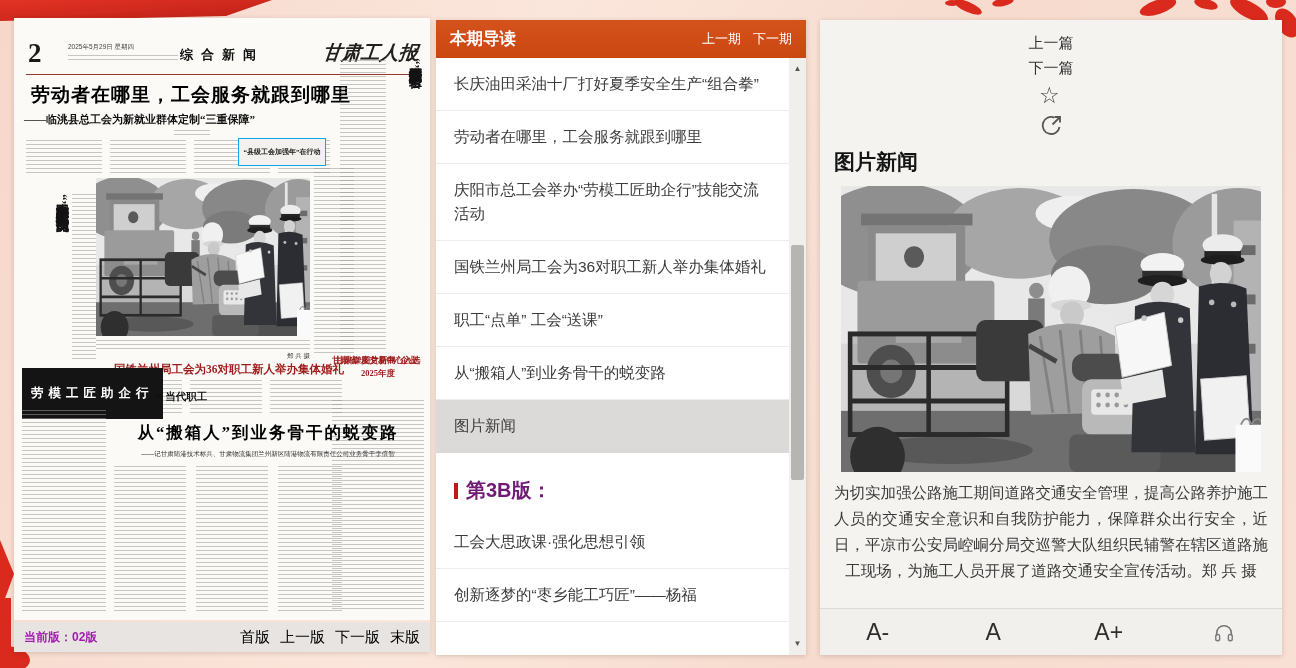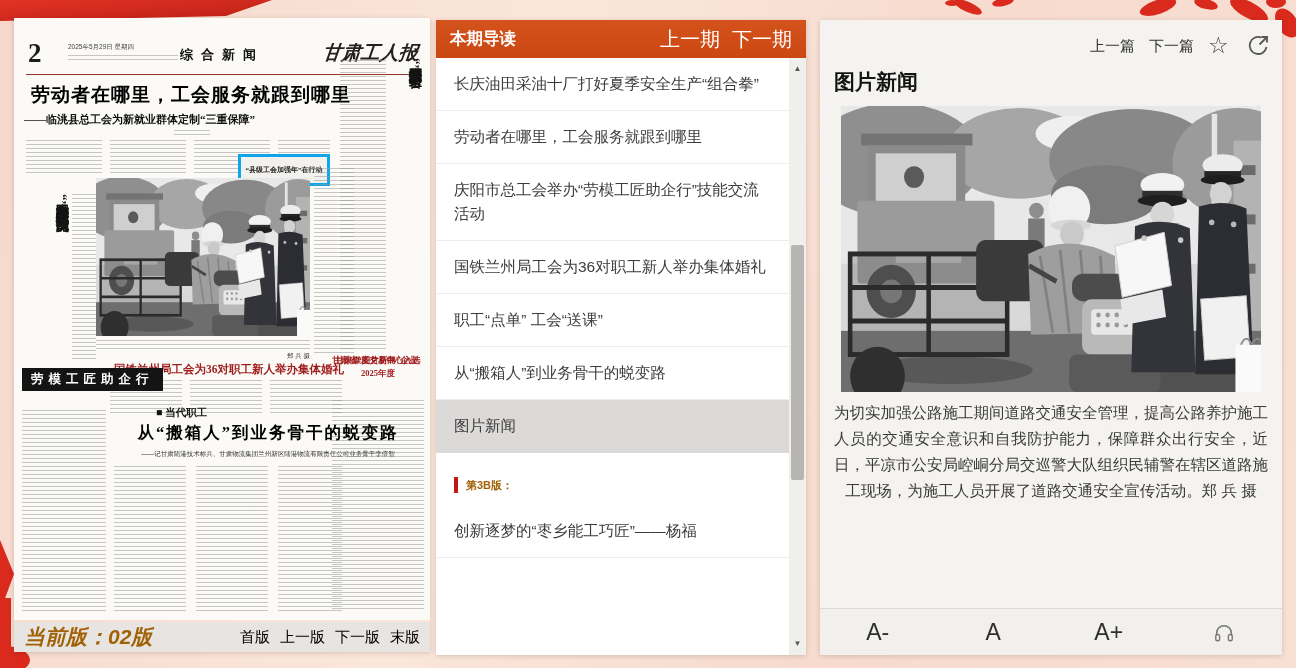--- a/index.html
+++ b/index.html
@@ -20,57 +20,57 @@
   .np-pageno{left:2px;top:0;font:900 27px "Liberation Serif",serif;color:#1a1a1a;}
   .np-date{left:42px;top:5px;font-size:6.5px;color:#444;white-space:nowrap;}
   .np-meta{left:42px;top:17px;width:110px;height:6px;}
   .np-section{left:0;right:0;top:8px;text-align:center;font-weight:700;font-size:13px;letter-spacing:8px;color:#111;}
   .np-masthead{right:0;top:2px;font:900 italic 19px "Liberation Serif",serif;color:#24201e;transform:skewX(-6deg);}
   .np-h1{top:64px;left:10px;width:334px;text-align:center;font:900 19px "Liberation Serif",serif;color:#000;letter-spacing:1px;}
   .np-h1sub{top:94px;left:10px;width:334px;font:700 11px "Liberation Serif",serif;color:#111;}
   .np-byline{top:112px;left:160px;width:36px;height:5px;}
   .np-vert-right{top:40px;right:8px;height:300px;writing-mode:vertical-rl;font:900 13px "Liberation Serif",serif;color:#141414;line-height:1.15;}
   .np-vert-left{left:8px;top:176px;height:172px;width:48px;writing-mode:vertical-rl;font:900 13px "Liberation Serif",serif;color:#141414;line-height:1.25;}
-  .np-banner{left:224px;top:136px;width:86px;height:26px;border:3px solid #0ea5e9;background:#f2f1ee;display:flex;align-items:center;justify-content:center;position:absolute;}
+  .np-banner{left:224px;top:120px;width:86px;height:26px;border:1px solid #0ea5e9;background:#f2f1ee;display:flex;align-items:center;justify-content:center;position:absolute;}
   .np-banner span{position:static;font:700 7px "Liberation Serif",serif;color:#222;}
   .np-photo{left:82px;top:160px;width:214px;height:158px;background:#ddd;}
   .np-photo svg{position:absolute;inset:0;width:100%;height:100%;}
   .np-cap1{left:82px;top:322px;width:214px;height:12px;}
   .np-credit{left:82px;top:334px;width:214px;text-align:right;font-size:6.5px;color:#333;}
   .np-hred{left:96px;top:344px;width:238px;text-align:center;font:900 11.5px "Liberation Serif",serif;color:#9e1b1b;}
   .np-hred2{right:6px;top:336px;width:92px;text-align:center;font:900 8.5px "Liberation Serif",serif;color:#9e1b1b;line-height:1.5;}
-  .np-label{left:8px;top:350px;background:#141414;color:#fff;font:700 12.5px "Liberation Sans",sans-serif;letter-spacing:5px;padding:3px 9px;position:absolute;}
-  .np-mark{left:142px;top:388px;font:700 10.5px "Liberation Sans",sans-serif;color:#111;}
+  .np-label{left:8px;top:350px;background:#141414;color:#fff;font:700 12.5px "Liberation Sans",sans-serif;letter-spacing:5px;padding:17px 9px;position:absolute;}
+  .np-mark{left:142px;top:372px;font:700 10.5px "Liberation Sans",sans-serif;color:#111;}
   .np-h2{left:106px;top:404px;width:296px;text-align:center;font:900 16.5px "Liberation Serif",serif;color:#000;letter-spacing:2px;}
   .np-h2sub{left:106px;top:432px;width:296px;text-align:center;font-size:6.5px;color:#333;}
   .page-bar{position:relative;margin-top:2px;width:416px;height:30px;background:#e7e4e1;display:flex;align-items:center;justify-content:space-between;padding:0 10px;box-sizing:border-box;}
-  .page-bar .cur{font-weight:700;font-size:21px;color:#a16207;font-style:italic;}
+  .page-bar .cur{font-weight:700;font-size:12px;color:#a21caf;}
   .page-bar nav{display:flex;gap:10px;}
   .page-bar nav span{font-size:15px;color:#000000;cursor:pointer;}
 
   
   .toc{left:436px;top:20px;width:370px;height:635px;background:#fff;overflow:hidden;}
   .toc-head{height:38px;background:linear-gradient(#d4521b,#cb4712);display:flex;align-items:center;justify-content:space-between;padding:0 14px;color:#fff;}
   .toc-head .t{font-weight:700;font-size:16.5px;}
-  .toc-head nav{display:flex;gap:12px;font-size:20px;}
+  .toc-head nav{display:flex;gap:12px;font-size:13px;}
   .toc-head nav span{cursor:pointer;}
   .toc-list{position:absolute;left:0;right:17px;top:38px;bottom:0;overflow:hidden;}
   .toc-item{padding:14px 22px 14px 18px;border-bottom:1px solid #ececec;font-size:15.5px;line-height:24px;color:#3c3c3c;cursor:pointer;}
   .toc-item.sel{background:#dcdad8;border-bottom-color:#dcdad8;}
   .toc-gap{height:12px;}
-  .toc-sec{padding:12px 18px;font-weight:700;font-size:11px;color:#a16207;display:flex;align-items:center;}
+  .toc-sec{padding:12px 18px;font-weight:700;font-size:20px;color:#701a75;display:flex;align-items:center;}
   .toc-sec .bar{width:4px;height:16px;background:#c01818;margin-right:8px;}
   .sbar{position:absolute;top:38px;right:0;bottom:0;width:17px;background:#f1efec;}
   .sbar .ar{position:absolute;left:0;right:0;text-align:center;font-size:8px;color:#555;cursor:pointer;line-height:14px;}
   .sbar .up{top:4px;} .sbar .dn{bottom:4px;}
   .sbar .thumb{position:absolute;left:2px;width:13px;top:187px;height:235px;background:#b7b5b2;border-radius:2px;cursor:grab;}
 
   
   .art{left:820px;top:20px;width:462px;height:635px;background:#f4f3f0;}
-  .art-nav{display:flex;justify-content:flex-end;align-items:center;gap:14px;padding:14px 12px 0;font-size:15px;color:#333;}
+  .art-nav{display:flex;justify-content:flex-end;align-items:center;gap:6px;padding:14px 20px 0;font-size:15px;color:#333;flex-direction:column;}
   .art-nav .lnk{cursor:pointer;}
   .art-nav .ic{width:24px;height:24px;cursor:pointer;display:inline-flex;}
   .star{font-size:23px;line-height:22px;color:#444;}
   .art-title{margin:10px 0 0 14px;font-size:21px;font-weight:700;color:#141414;}
   .art-photo{margin:10px auto 0;width:420px;height:286px;display:block;background:#ddd;}
   .art-cap{margin:8px 14px 0;font-size:15.5px;line-height:26px;color:#3a3a3a;text-align:justify;text-align-last:center;}
   .font-bar{position:absolute;left:0;right:0;bottom:0;height:46px;background:#f2f0ed;border-top:1px solid #dcdad6;display:flex;align-items:center;}
   .font-bar .fb{flex:1;text-align:center;font-size:23px;color:#2e2e2e;cursor:pointer;}
   .font-bar svg{display:inline-block;vertical-align:middle;}
 </style>
@@ -266,20 +266,21 @@
     <div class="toc-item">庆阳市总工会举办“劳模工匠助企行”技能交流活动</div>
     <div class="toc-item">国铁兰州局工会为36对职工新人举办集体婚礼</div>
     <div class="toc-item">职工“点单” 工会“送课”</div>
     <div class="toc-item">从“搬箱人”到业务骨干的蜕变路</div>
     <div class="toc-item sel">图片新闻</div>
     <div class="toc-gap"></div>
     <div class="toc-sec">
       <span class="bar"></span>
       <span>第3B版：</span>
     </div>
+    <div class="toc-item">工会大思政课·强化思想引领</div>
     <div class="toc-item">创新逐梦的“枣乡能工巧匠”——杨福</div>
 
   </div>
   <div class="sbar">
     <div class="ar up">▲</div>
     <div class="thumb"></div>
     <div class="ar dn">▼</div>
   </div>
 </section>
 

